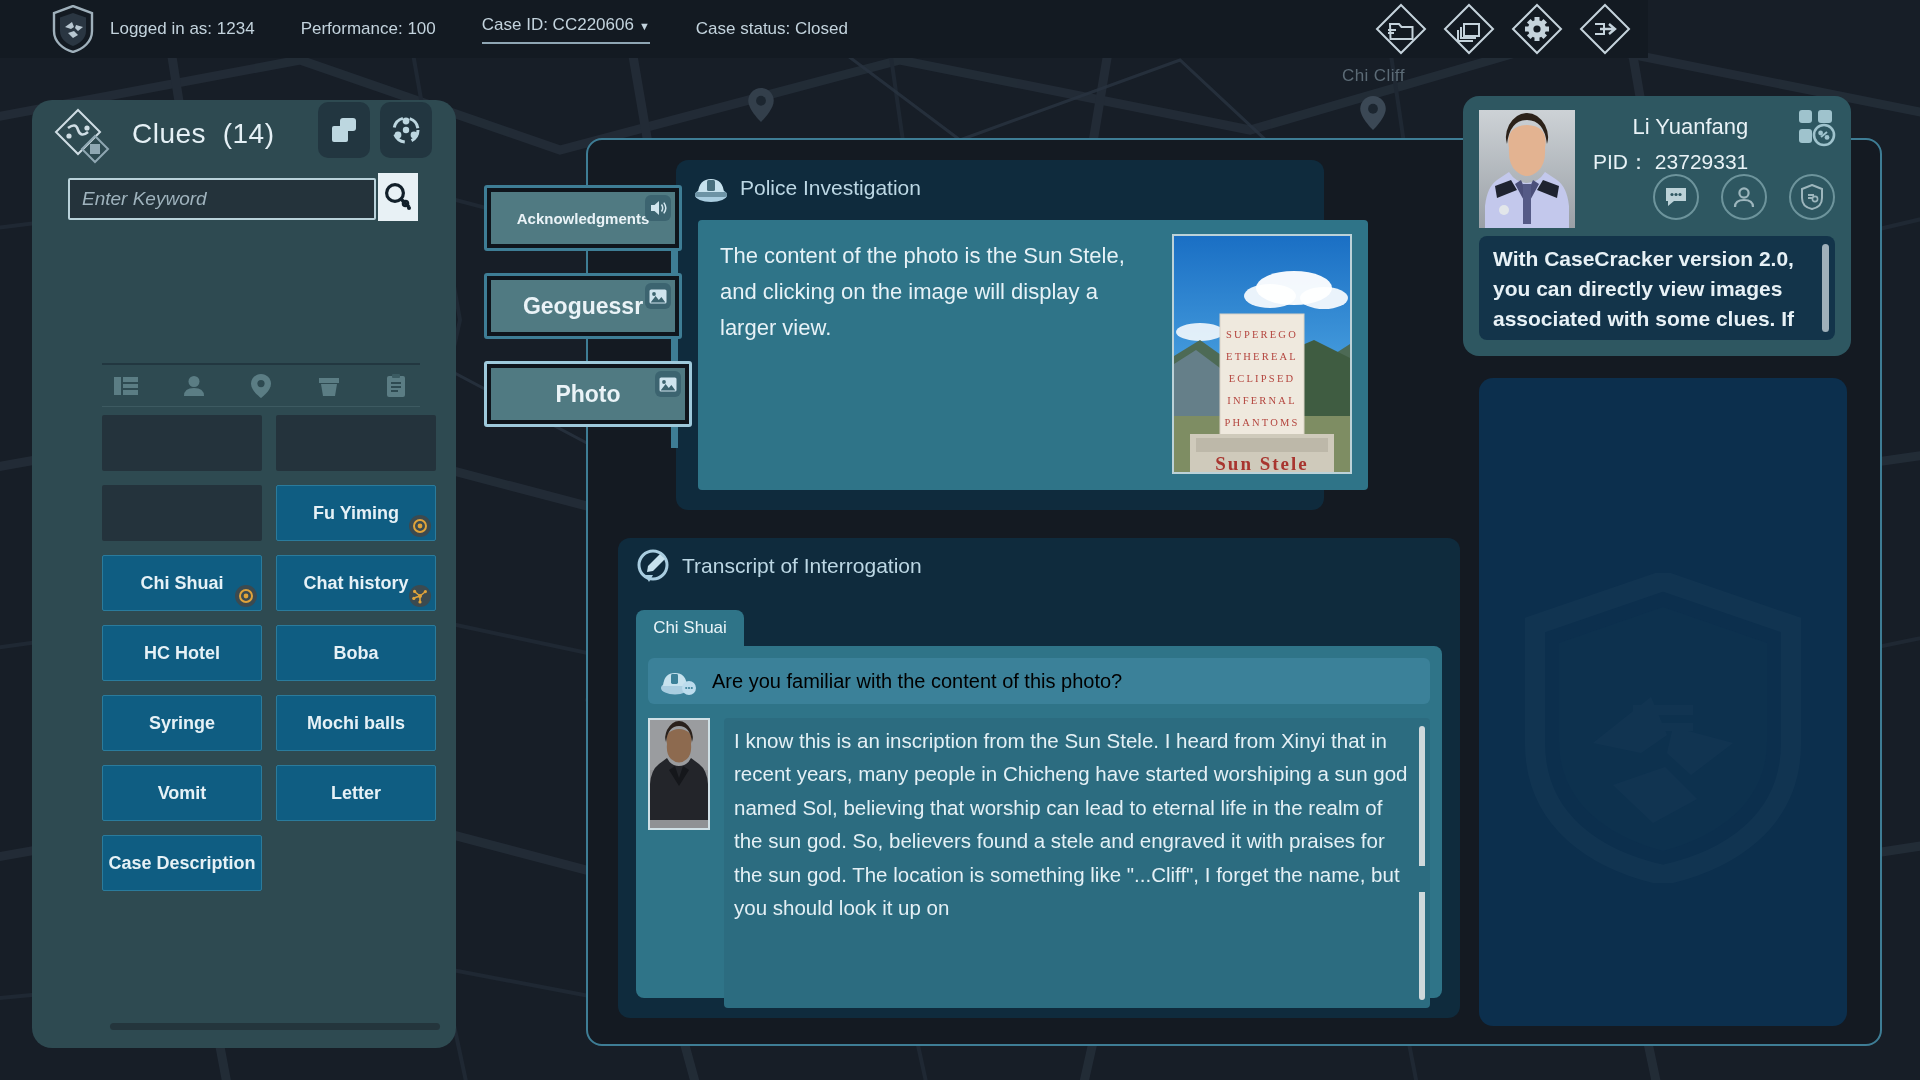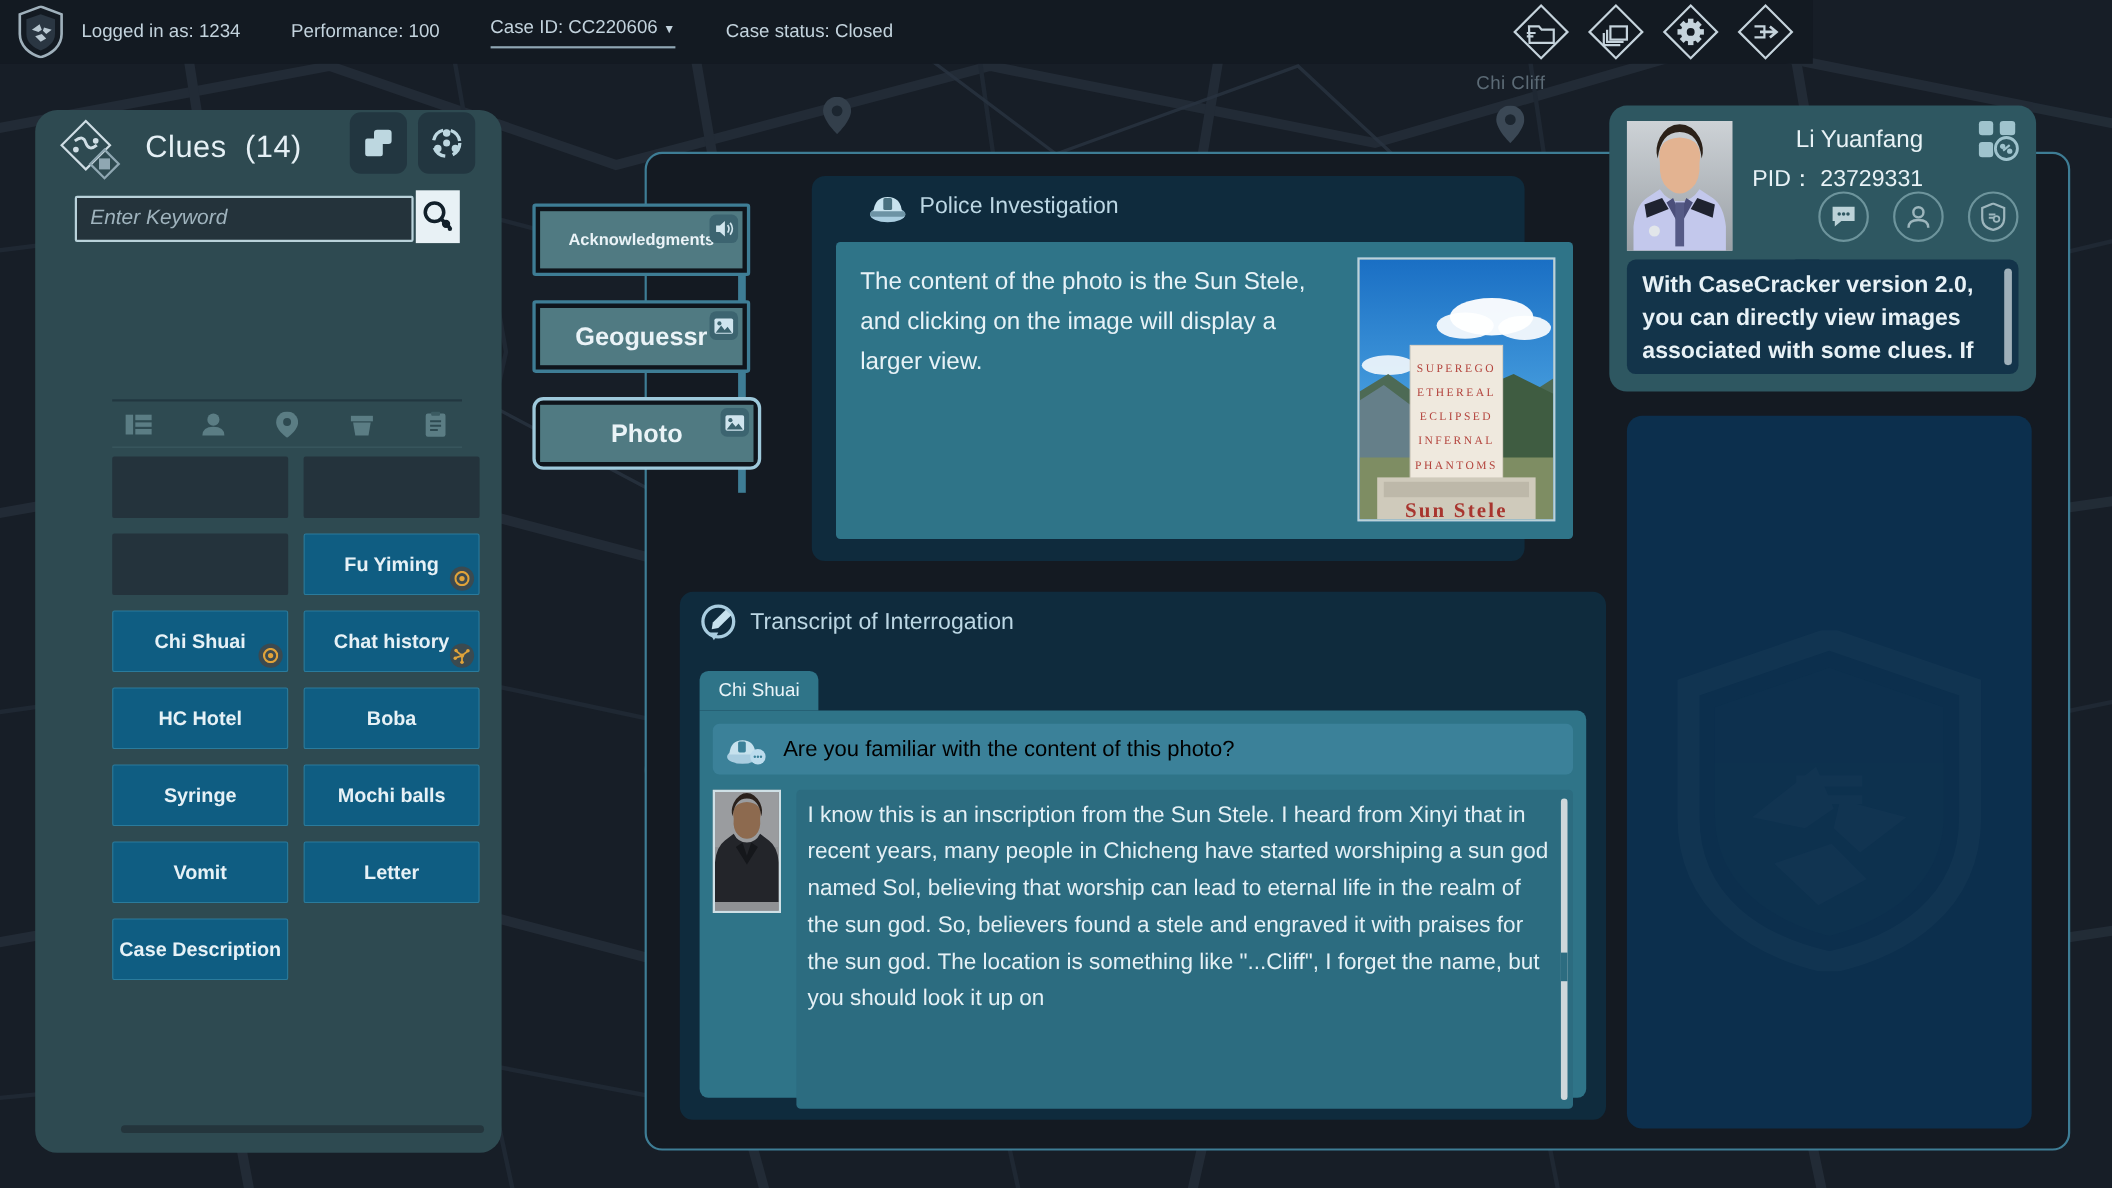--- a/index.html
+++ b/index.html
@@ -16,21 +16,21 @@
   .map-bg svg { position: absolute; inset: 0; }
   .map-label {
     position: absolute; color: #5c6b76; font-size: 17px;
     letter-spacing: .4px; font-family: "Liberation Sans", sans-serif;
   }
   .map-pin { position: absolute; width: 26px; height: 34px; }
 
   
   .topbar {
     position: absolute; top: 0; left: 0; width: 1648px; height: 58px;
-    background: #131a22; display: flex; align-items: center; z-index: 30;
+    background: #131a22; display: flex; align-items: center; z-index: 30; padding-left: 36px;
   }
   .brand-shield { margin-left: 16px; width: 42px; height: 48px; }
   .topbar-items { display: flex; align-items: center; margin-left: 16px; }
   .tb-item {
     color: #c3d3dd; font-size: 17px; margin-right: 46px; white-space: nowrap;
     position: relative;
   }
   .tb-item.dropdown { padding-bottom: 7px; border-bottom: 2px solid #8fa6b4; }
   .tb-caret { font-size: 11px; margin-left: 5px; color: #c3d3dd; }
   .topbar-right {
@@ -115,32 +115,32 @@
     border: 3px solid #3e7d95; border-radius: 3px; background: #0f151c;
     padding: 4px; cursor: pointer;
   }
   .rail-tab .inner {
     width: 100%; height: 100%; background: #507a82;
     display: flex; align-items: center; justify-content: center;
     color: #eaf3f7; font-weight: bold; position: relative;
   }
   .rail-tab.small .inner { font-size: 15px; }
   .rail-tab.big .inner { font-size: 23px; }
-  .rail-tab.active { border-color: #9ec9db; width: 208px; border-radius: 10px; }
+  .rail-tab.active { border-color: #9ec9db; width: 208px; }
   .tab-icon {
     position: absolute; right: 4px; top: 3px; width: 26px; height: 26px;
     border-radius: 6px; background: #3c6470;
     display: flex; align-items: center; justify-content: center;
   }
   .rail-connector { position: absolute; background: #3e7d95; width: 7px; }
 
   
   .pi-card {
-    position: absolute; left: 738px; top: 160px; width: 648px; height: 350px;
-    background: #0f2b3d; border-radius: 12px; z-index: 15; padding-left: 34px;
+    position: absolute; left: 676px; top: 160px; width: 648px; height: 350px;
+    background: #0f2b3d; border-radius: 12px; z-index: 15;
   }
   .card-head { display: flex; align-items: center; height: 56px; padding-left: 18px; }
   .card-head .ttl { color: #bcd7e4; font-size: 21px; margin-left: 12px; }
   .pi-body {
     position: absolute; left: 22px; top: 60px; width: 670px; height: 270px;
     background: #2f7488; border-radius: 4px; padding: 18px 22px;
   }
   .pi-text {
     color: #e7f2f7; font-size: 22px; line-height: 1.63; width: 420px;
   }

